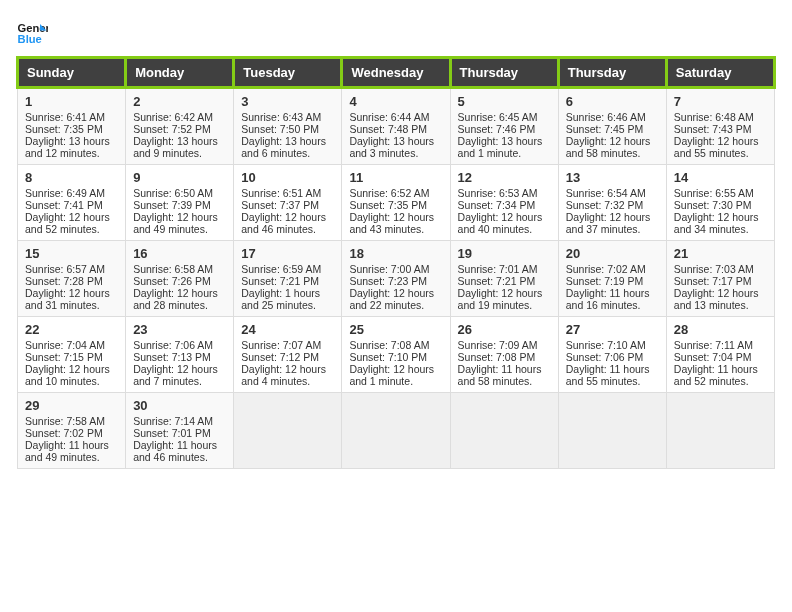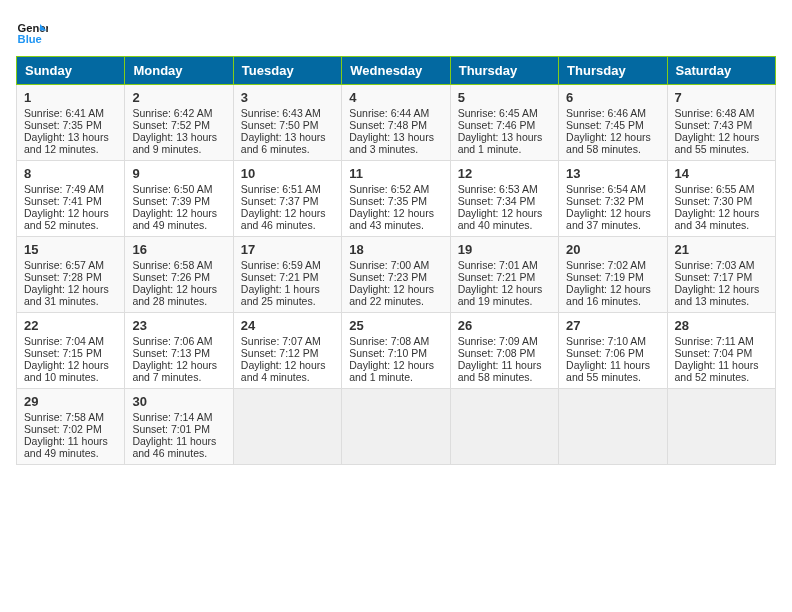--- a/index.html
+++ b/index.html
@@ -36,27 +36,27 @@
     .location {
       font-size: 16px;
       color: #444;
     }
     table {
       width: 100%;
       border-collapse: collapse;
       border: 1px solid #ccc;
     }
     thead tr th {
-      background-color: #0369a1;
+      background-color: #404040;
       color: #fff;
       font-size: 13px;
       font-weight: bold;
       padding: 6px 8px;
       text-align: left;
-      border: 1px solid #84cc16;
+      border: 3px solid #84cc16;
     }
     tbody tr td {
       vertical-align: top;
       font-size: 10.5px;
       color: #333;
       padding: 5px 7px;
       border: 1px solid #ddd;
       width: 14.28%;
       min-height: 80px;
     }
@@ -113,35 +113,35 @@
   <tr>
         <td><span class="day-num">1</span><span>Sunrise: 6:41 AM</span><br><span>Sunset: 7:35 PM</span><br><span>Daylight: 13 hours and 12 minutes.</span></td>
         <td><span class="day-num">2</span><span>Sunrise: 6:42 AM</span><br><span>Sunset: 7:52 PM</span><br><span>Daylight: 13 hours and 9 minutes.</span></td>
         <td><span class="day-num">3</span><span>Sunrise: 6:43 AM</span><br><span>Sunset: 7:50 PM</span><br><span>Daylight: 13 hours and 6 minutes.</span></td>
         <td><span class="day-num">4</span><span>Sunrise: 6:44 AM</span><br><span>Sunset: 7:48 PM</span><br><span>Daylight: 13 hours and 3 minutes.</span></td>
         <td><span class="day-num">5</span><span>Sunrise: 6:45 AM</span><br><span>Sunset: 7:46 PM</span><br><span>Daylight: 13 hours and 1 minute.</span></td>
         <td><span class="day-num">6</span><span>Sunrise: 6:46 AM</span><br><span>Sunset: 7:45 PM</span><br><span>Daylight: 12 hours and 58 minutes.</span></td>
         <td><span class="day-num">7</span><span>Sunrise: 6:48 AM</span><br><span>Sunset: 7:43 PM</span><br><span>Daylight: 12 hours and 55 minutes.</span></td>
       </tr>
       <tr>
-        <td><span class="day-num">8</span><span>Sunrise: 7:49 AM</span><br><span>Sunset: 7:41 PM</span><br><span>Daylight: 12 hours and 52 minutes.</span></td>
+        <td><span class="day-num">8</span><span>Sunrise: 6:49 AM</span><br><span>Sunset: 7:41 PM</span><br><span>Daylight: 12 hours and 52 minutes.</span></td>
         <td><span class="day-num">9</span><span>Sunrise: 6:50 AM</span><br><span>Sunset: 7:39 PM</span><br><span>Daylight: 12 hours and 49 minutes.</span></td>
         <td><span class="day-num">10</span><span>Sunrise: 6:51 AM</span><br><span>Sunset: 7:37 PM</span><br><span>Daylight: 12 hours and 46 minutes.</span></td>
         <td><span class="day-num">11</span><span>Sunrise: 6:52 AM</span><br><span>Sunset: 7:35 PM</span><br><span>Daylight: 12 hours and 43 minutes.</span></td>
         <td><span class="day-num">12</span><span>Sunrise: 6:53 AM</span><br><span>Sunset: 7:34 PM</span><br><span>Daylight: 12 hours and 40 minutes.</span></td>
         <td><span class="day-num">13</span><span>Sunrise: 6:54 AM</span><br><span>Sunset: 7:32 PM</span><br><span>Daylight: 12 hours and 37 minutes.</span></td>
         <td><span class="day-num">14</span><span>Sunrise: 6:55 AM</span><br><span>Sunset: 7:30 PM</span><br><span>Daylight: 12 hours and 34 minutes.</span></td>
       </tr>
       <tr>
         <td><span class="day-num">15</span><span>Sunrise: 6:57 AM</span><br><span>Sunset: 7:28 PM</span><br><span>Daylight: 12 hours and 31 minutes.</span></td>
         <td><span class="day-num">16</span><span>Sunrise: 6:58 AM</span><br><span>Sunset: 7:26 PM</span><br><span>Daylight: 12 hours and 28 minutes.</span></td>
         <td><span class="day-num">17</span><span>Sunrise: 6:59 AM</span><br><span>Sunset: 7:21 PM</span><br><span>Daylight: 1 hours and 25 minutes.</span></td>
         <td><span class="day-num">18</span><span>Sunrise: 7:00 AM</span><br><span>Sunset: 7:23 PM</span><br><span>Daylight: 12 hours and 22 minutes.</span></td>
         <td><span class="day-num">19</span><span>Sunrise: 7:01 AM</span><br><span>Sunset: 7:21 PM</span><br><span>Daylight: 12 hours and 19 minutes.</span></td>
-        <td><span class="day-num">20</span><span>Sunrise: 7:02 AM</span><br><span>Sunset: 7:19 PM</span><br><span>Daylight: 12 hours and 16 minutes.</span></td>
+        <td><span class="day-num">20</span><span>Sunrise: 7:02 AM</span><br><span>Sunset: 7:19 PM</span><br><span>Daylight: 11 hours and 16 minutes.</span></td>
         <td><span class="day-num">21</span><span>Sunrise: 7:03 AM</span><br><span>Sunset: 7:17 PM</span><br><span>Daylight: 12 hours and 13 minutes.</span></td>
       </tr>
       <tr>
         <td><span class="day-num">22</span><span>Sunrise: 7:04 AM</span><br><span>Sunset: 7:15 PM</span><br><span>Daylight: 12 hours and 10 minutes.</span></td>
         <td><span class="day-num">23</span><span>Sunrise: 7:06 AM</span><br><span>Sunset: 7:13 PM</span><br><span>Daylight: 12 hours and 7 minutes.</span></td>
         <td><span class="day-num">24</span><span>Sunrise: 7:07 AM</span><br><span>Sunset: 7:12 PM</span><br><span>Daylight: 12 hours and 4 minutes.</span></td>
         <td><span class="day-num">25</span><span>Sunrise: 7:08 AM</span><br><span>Sunset: 7:10 PM</span><br><span>Daylight: 12 hours and 1 minute.</span></td>
         <td><span class="day-num">26</span><span>Sunrise: 7:09 AM</span><br><span>Sunset: 7:08 PM</span><br><span>Daylight: 11 hours and 58 minutes.</span></td>
         <td><span class="day-num">27</span><span>Sunrise: 7:10 AM</span><br><span>Sunset: 7:06 PM</span><br><span>Daylight: 11 hours and 55 minutes.</span></td>
         <td><span class="day-num">28</span><span>Sunrise: 7:11 AM</span><br><span>Sunset: 7:04 PM</span><br><span>Daylight: 11 hours and 52 minutes.</span></td>

